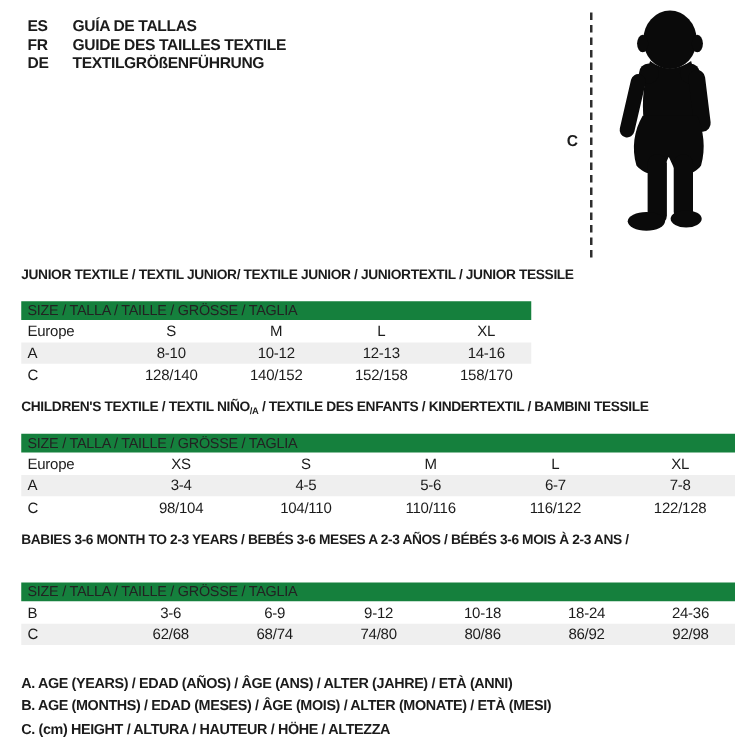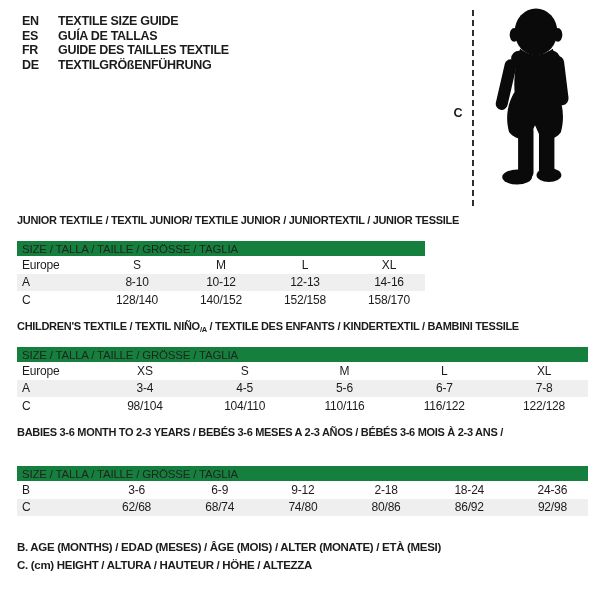--- a/index.html
+++ b/index.html
@@ -32,24 +32,20 @@
   
   .footnotes{position:absolute;left:17px;top:538px;}
   .footnote{height:18.3px;font-size:11.5px;font-weight:700;letter-spacing:-0.3px;white-space:nowrap;display:flex;align-items:center;}
 </style>
 </head>
 <body>
 
 <div id="canvas">
 
   <div class="lang-block">
-    <div class="lang-row">
-      <div class="lang-code">EN</div>
-      <div class="lang-title">TEXTILE SIZE GUIDE</div>
-    </div>
     <div class="lang-row">
       <div class="lang-code">ES</div>
       <div class="lang-title">GUÍA DE TALLAS</div>
     </div>
     <div class="lang-row">
       <div class="lang-code">FR</div>
       <div class="lang-title">GUIDE DES TAILLES TEXTILE</div>
     </div>
     <div class="lang-row">
       <div class="lang-code">DE</div>
@@ -133,33 +129,34 @@
   </div>
 
   <div class="sec-title" style="left:17px;top:426px;">BABIES 3-6 MONTH TO 2-3 YEARS / BEBÉS 3-6 MESES A 2-3 AÑOS / BÉBÉS 3-6 MOIS À 2-3 ANS /</div>
   <div class="sizetable" style="left:17px;top:466px;width:571px;">
     <div class="size-bar">SIZE / TALLA / TAILLE / GRÖSSE / TAGLIA</div>
     <div class="trow cols6">
       <div class="tlabel">B</div>
       <div class="tcell">3-6</div>
       <div class="tcell">6-9</div>
       <div class="tcell">9-12</div>
-      <div class="tcell">2-18</div>
+      <div class="tcell">10-18</div>
       <div class="tcell">18-24</div>
       <div class="tcell">24-36</div>
     </div>
     <div class="trow cols6 shaded">
       <div class="tlabel">C</div>
       <div class="tcell">62/68</div>
       <div class="tcell">68/74</div>
       <div class="tcell">74/80</div>
       <div class="tcell">80/86</div>
       <div class="tcell">86/92</div>
       <div class="tcell">92/98</div>
     </div>
   </div>
 
   <div class="footnotes">
+    <div class="footnote">A. AGE (YEARS) / EDAD (AÑOS) / ÂGE (ANS) / ALTER (JAHRE) / ETÀ (ANNI)</div>
     <div class="footnote">B. AGE (MONTHS) / EDAD (MESES) / ÂGE (MOIS) / ALTER (MONATE) / ETÀ (MESI)</div>
     <div class="footnote">C. (cm) HEIGHT / ALTURA / HAUTEUR / HÖHE / ALTEZZA</div>
   </div>
 
 </div>
 
 </body></html>

